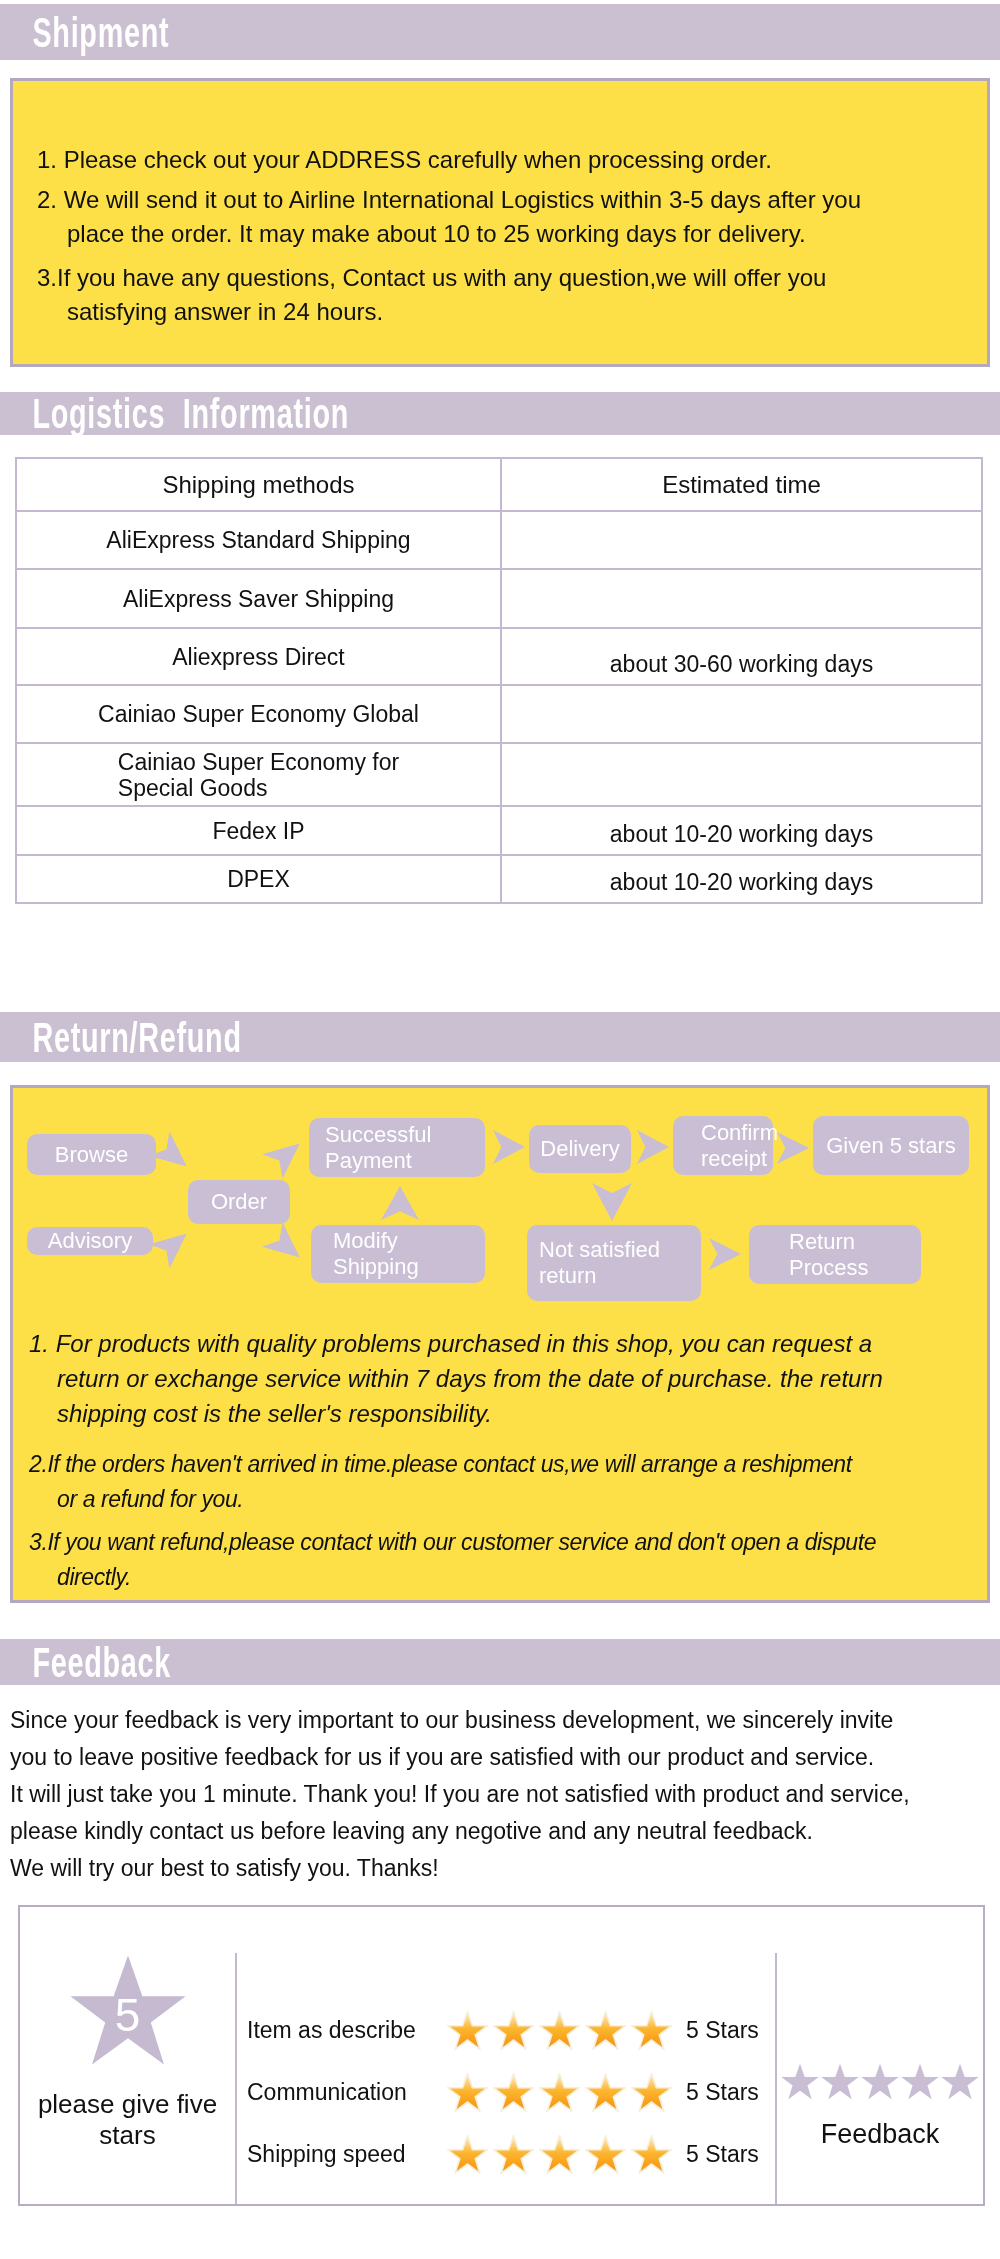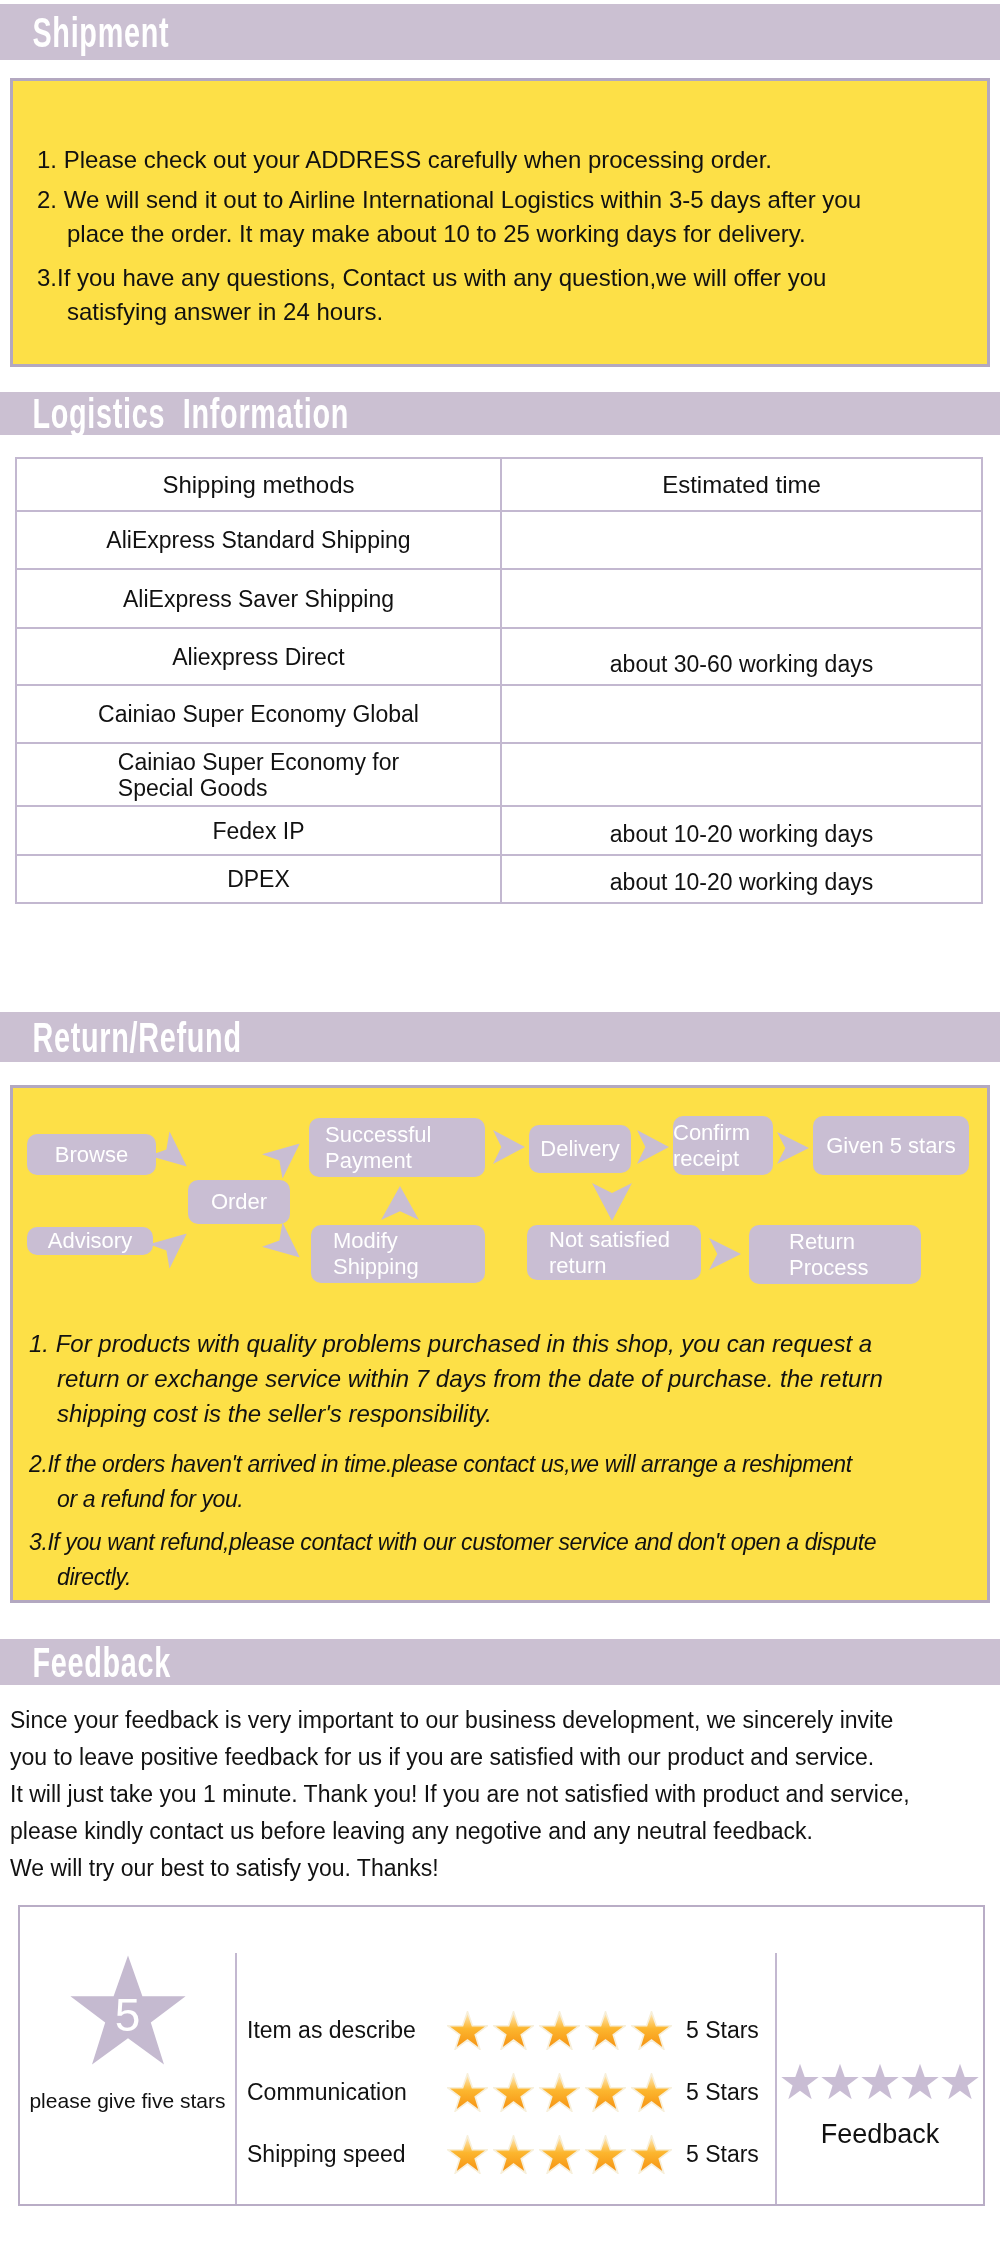--- a/index.html
+++ b/index.html
@@ -52,21 +52,21 @@
   
   .paragraph { position:absolute; left:10px; top:1702px; width:985px; font-size:23px; line-height:37px; white-space:pre-line; }
 
   .fb-table { position:absolute; left:18px; top:1905px; width:967px; height:301px; border:2px solid #b9adc6;
     display:grid; grid-template-columns:215px 540px 1fr; }
   .fb-cell { position:relative; }
   .fb-cell + .fb-cell { border-left:2px solid #c3b8d0;margin-top:46px; }
 
   .big-star-wrap { position:absolute; left:50%; top:45px; transform:translateX(-50%); width:120px; height:116px; }
   .big-star-value { position:absolute; left:50%; top:54%; transform:translate(-50%,-50%); color:#ffffff; font-size:46px; }
-  .fb-caption { position:absolute; left:0; right:0; top:182px; text-align:center; font-size:21px; }
+  .fb-caption { position:absolute; left:0; right:0; top:182px; text-align:center; font-size:26px; }
 
   .fb-rows { position:absolute; left:10px; top:46px; right:0; }
   .fb-row { height:62px; display:flex; align-items:center; }
   .fb-row-label { width:200px; font-size:23px; }
   .star-group { display:flex; gap:5px; align-items:center; }
   .fb-row-rating { margin-left:14px; font-size:23px; }
 
   .lav-stars { position:absolute; left:50%; top:110px; transform:translateX(-50%); display:flex; }
   .fb-right-label { position:absolute; left:0; right:0; top:166px; text-align:center; font-size:27px; }
 
@@ -169,24 +169,24 @@
   <div class="content-box" style="top:1085px; height:518px;">
 
     <div class="flow-node fn-center" style="left:14px; top:46px; width:129px; height:41px;">Browse</div>
     <div class="flow-node fn-center" style="left:175px; top:92px; width:102px; height:44px;">Order</div>
     <div class="flow-node fn-center" style="left:14px; top:139px; width:126px; height:28px;">Advisory</div>
     <div class="flow-node fn-left" style="left:296px; top:30px; width:176px; height:59px; padding-left:16px;">Successful
 Payment</div>
     <div class="flow-node fn-left" style="left:298px; top:137px; width:174px; height:58px; padding-left:22px;">Modify
 Shipping</div>
     <div class="flow-node fn-center" style="left:516px; top:37px; width:102px; height:48px;">Delivery</div>
-    <div class="flow-node fn-left" style="left:660px; top:28px; width:100px; height:59px; padding-left:0;">Confirm
+    <div class="flow-node fn-left" style="left:660px; top:28px; width:100px; height:59px; padding-left:28px;">Confirm
 receipt</div>
     <div class="flow-node fn-center" style="left:800px; top:28px; width:156px; height:59px;">Given 5 stars</div>
-    <div class="flow-node fn-left" style="left:514px; top:137px; width:174px; height:55px; padding-left:22px;">Not satisfied
+    <div class="flow-node fn-left" style="left:514px; top:137px; width:174px; height:76px; padding-left:12px;">Not satisfied
 return</div>
     <div class="flow-node fn-left" style="left:736px; top:137px; width:172px; height:59px; padding-left:40px;">Return
 Process</div>
 
     <div class="arrow rot40" style="left:142px; top:51px;  width:36px; height:32px;"></div>
     <div class="arrow rotm40" style="left:142px; top:141px; width:36px; height:32px;"></div>
     <div class="arrow rotm40" style="left:255px; top:51px;  width:36px; height:32px;"></div>
     <div class="arrow rot40" style="left:255px; top:142px; width:36px; height:32px;"></div>
     <div class="arrow" style="left:480px; top:42px;  width:32px; height:34px;"></div>
     <div class="arrow" style="left:624px; top:42px;  width:32px; height:34px;"></div>

